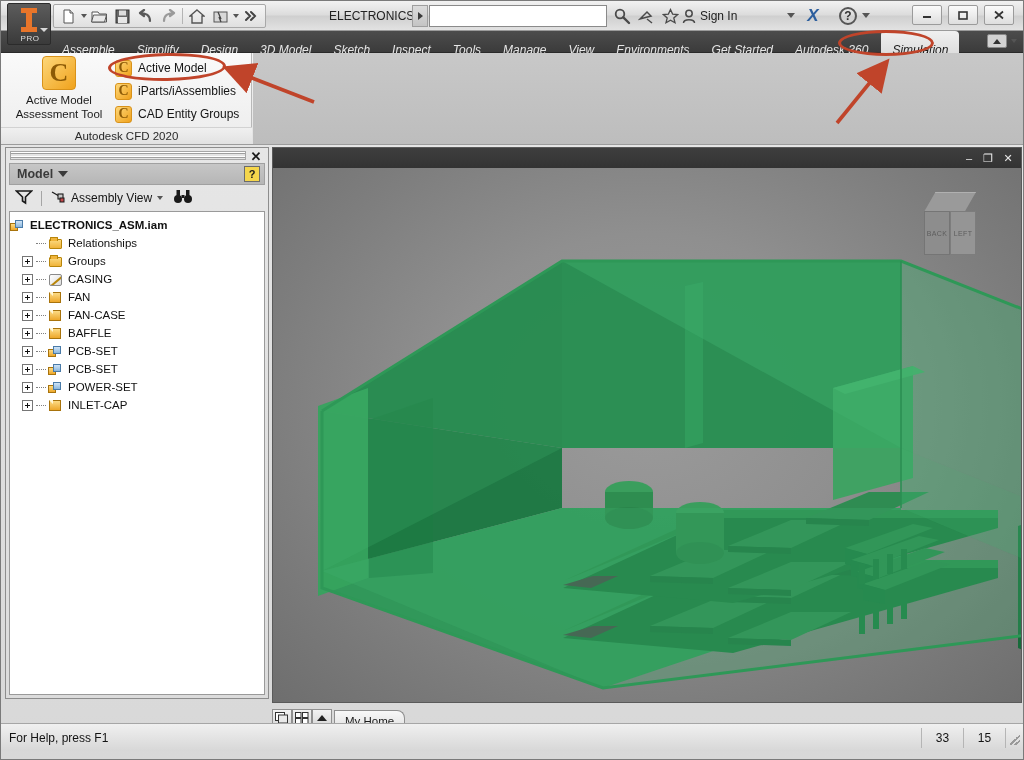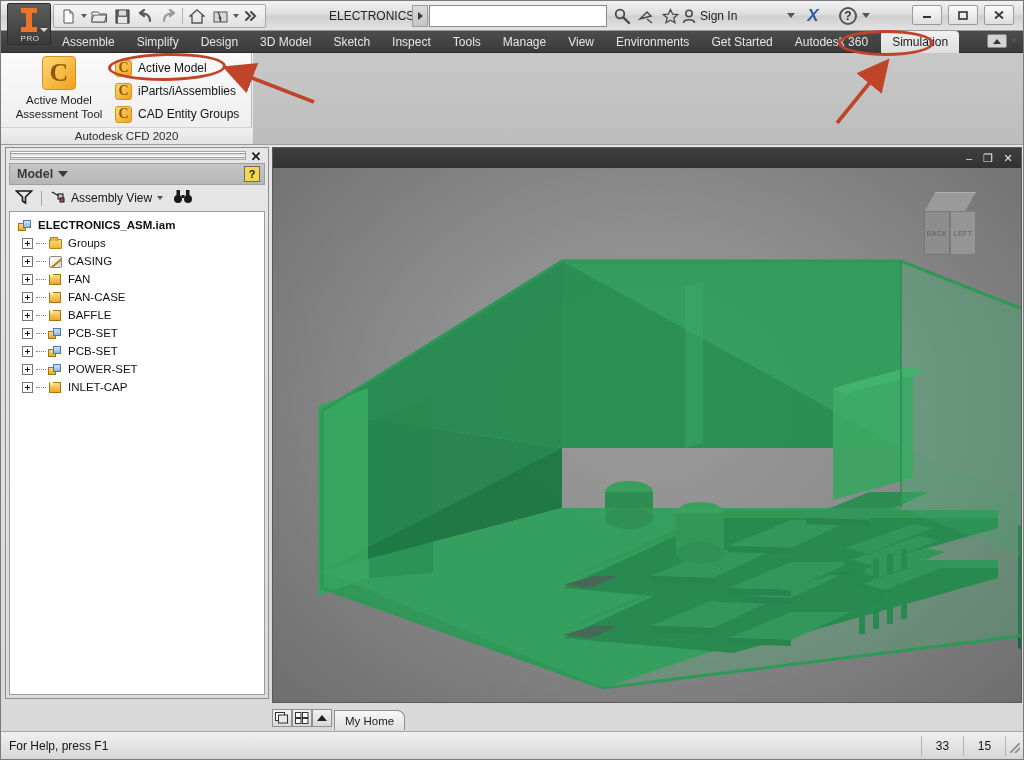--- a/index.html
+++ b/index.html
@@ -134,22 +134,22 @@
 
   
   #ribbon-tabs {
     position: absolute; left: 0; top: 30px; width: 1024px; height: 22px;
     background: linear-gradient(#4c4c4c, #3b3b3b);
     border-bottom: 1px solid #2a2a2a;
     display: flex; align-items: center;
   }
   #ribbon-tabs .tabspacer { width: 50px; }
   .rtab {
-    padding: 0 11px; height: 22px; line-height: 22px;
-    color: #e6e6e6; font-size: 12px; white-space: nowrap; cursor: default;
+    padding: 8px 11px; height: 22px; line-height: 22px;
+    color: #e6e6e6; font-size: 12px; white-space: nowrap; cursor: default; font-style: italic;
   }
   .rtab.active {
     background: linear-gradient(#f0f0f0, #dedede);
     color: #1a1a1a;
     border-radius: 4px 4px 0 0;
     margin: 0 2px;
   }
   #ribbon-right {
     position: absolute; right: 8px; top: 3px;
     display: flex; align-items: center; gap: 3px;
@@ -270,21 +270,21 @@
   #browser-toolbar .vsep { width: 1px; height: 15px; background: #a5a5a5; margin: 0 4px; }
   #tree {
     position: absolute; left: 3px; top: 63px; width: 256px; height: 484px;
     background: #ffffff; border: 1px solid #9a9a9a;
     overflow: hidden; padding-top: 4px;
   }
   .tnode {
     position: relative; height: 18px; display: flex; align-items: center;
     font-size: 11.5px; color: #111; white-space: nowrap;
   }
-  .tnode.root { padding-left: 8px; font-weight: bold; }
+  .tnode.root { font-weight: bold; }
   .tnode.child { padding-left: 12px; }
   .expander {
     width: 11px; height: 11px; background: #fff; border: 1px solid #767676;
     position: relative; flex: 0 0 auto; margin-right: 3px;
   }
   .expander::before {
     content: ""; position: absolute; left: 2px; top: 4px;
     width: 5px; height: 1px; background: #111;
   }
   .expander::after {
@@ -418,21 +418,21 @@
     border: 1px solid #8f8f8f; border-bottom: none;
     border-radius: 0 8px 0 0;
     display: flex; align-items: center; gap: 6px;
     font-size: 11.5px; color: #1a1a1a; white-space: nowrap;
   }
   .dtab.active { background: #ffffff; }
   .dtab .x { font-size: 10px; color: #444; }
 
   
   #statusbar {
-    position: absolute; left: 0; bottom: 0; width: 1024px; height: 28px;
+    position: absolute; left: 0; bottom: 8px; width: 1024px; height: 28px;
     background: linear-gradient(#f0f0f0, #d7d7d7);
     border-top: 1px solid #a6a6a6;
     display: flex; align-items: center;
   }
   #status-text {
     margin-left: 8px; font-size: 12px; color: #141414; flex: 1;
   }
   .status-cell {
     width: 42px; height: 20px; text-align: center; line-height: 20px;
     font-size: 12px; color: #141414;
@@ -673,20 +673,28 @@
       <div class="tnode root">
         <span class="ticon">
             <span class="ic-asm">
               <span class="b1"></span>
               <span class="b2"></span>
             </span>
           </span>
         <span class="tlabel">ELECTRONICS_ASM.iam</span>
       </div>
 
+      <div class="tnode child">
+        <span class="expander none"></span>
+        <span class="dashline"></span>
+        <span class="ticon">
+            <span class="ic-folder"></span>
+          </span>
+        <span class="tlabel">Relationships</span>
+      </div>
 
 
       <div class="tnode child">
         <span class="expander"></span>
         <span class="dashline"></span>
         <span class="ticon">
             <span class="ic-folder"></span>
           </span>
         <span class="tlabel">Groups</span>
       </div>

